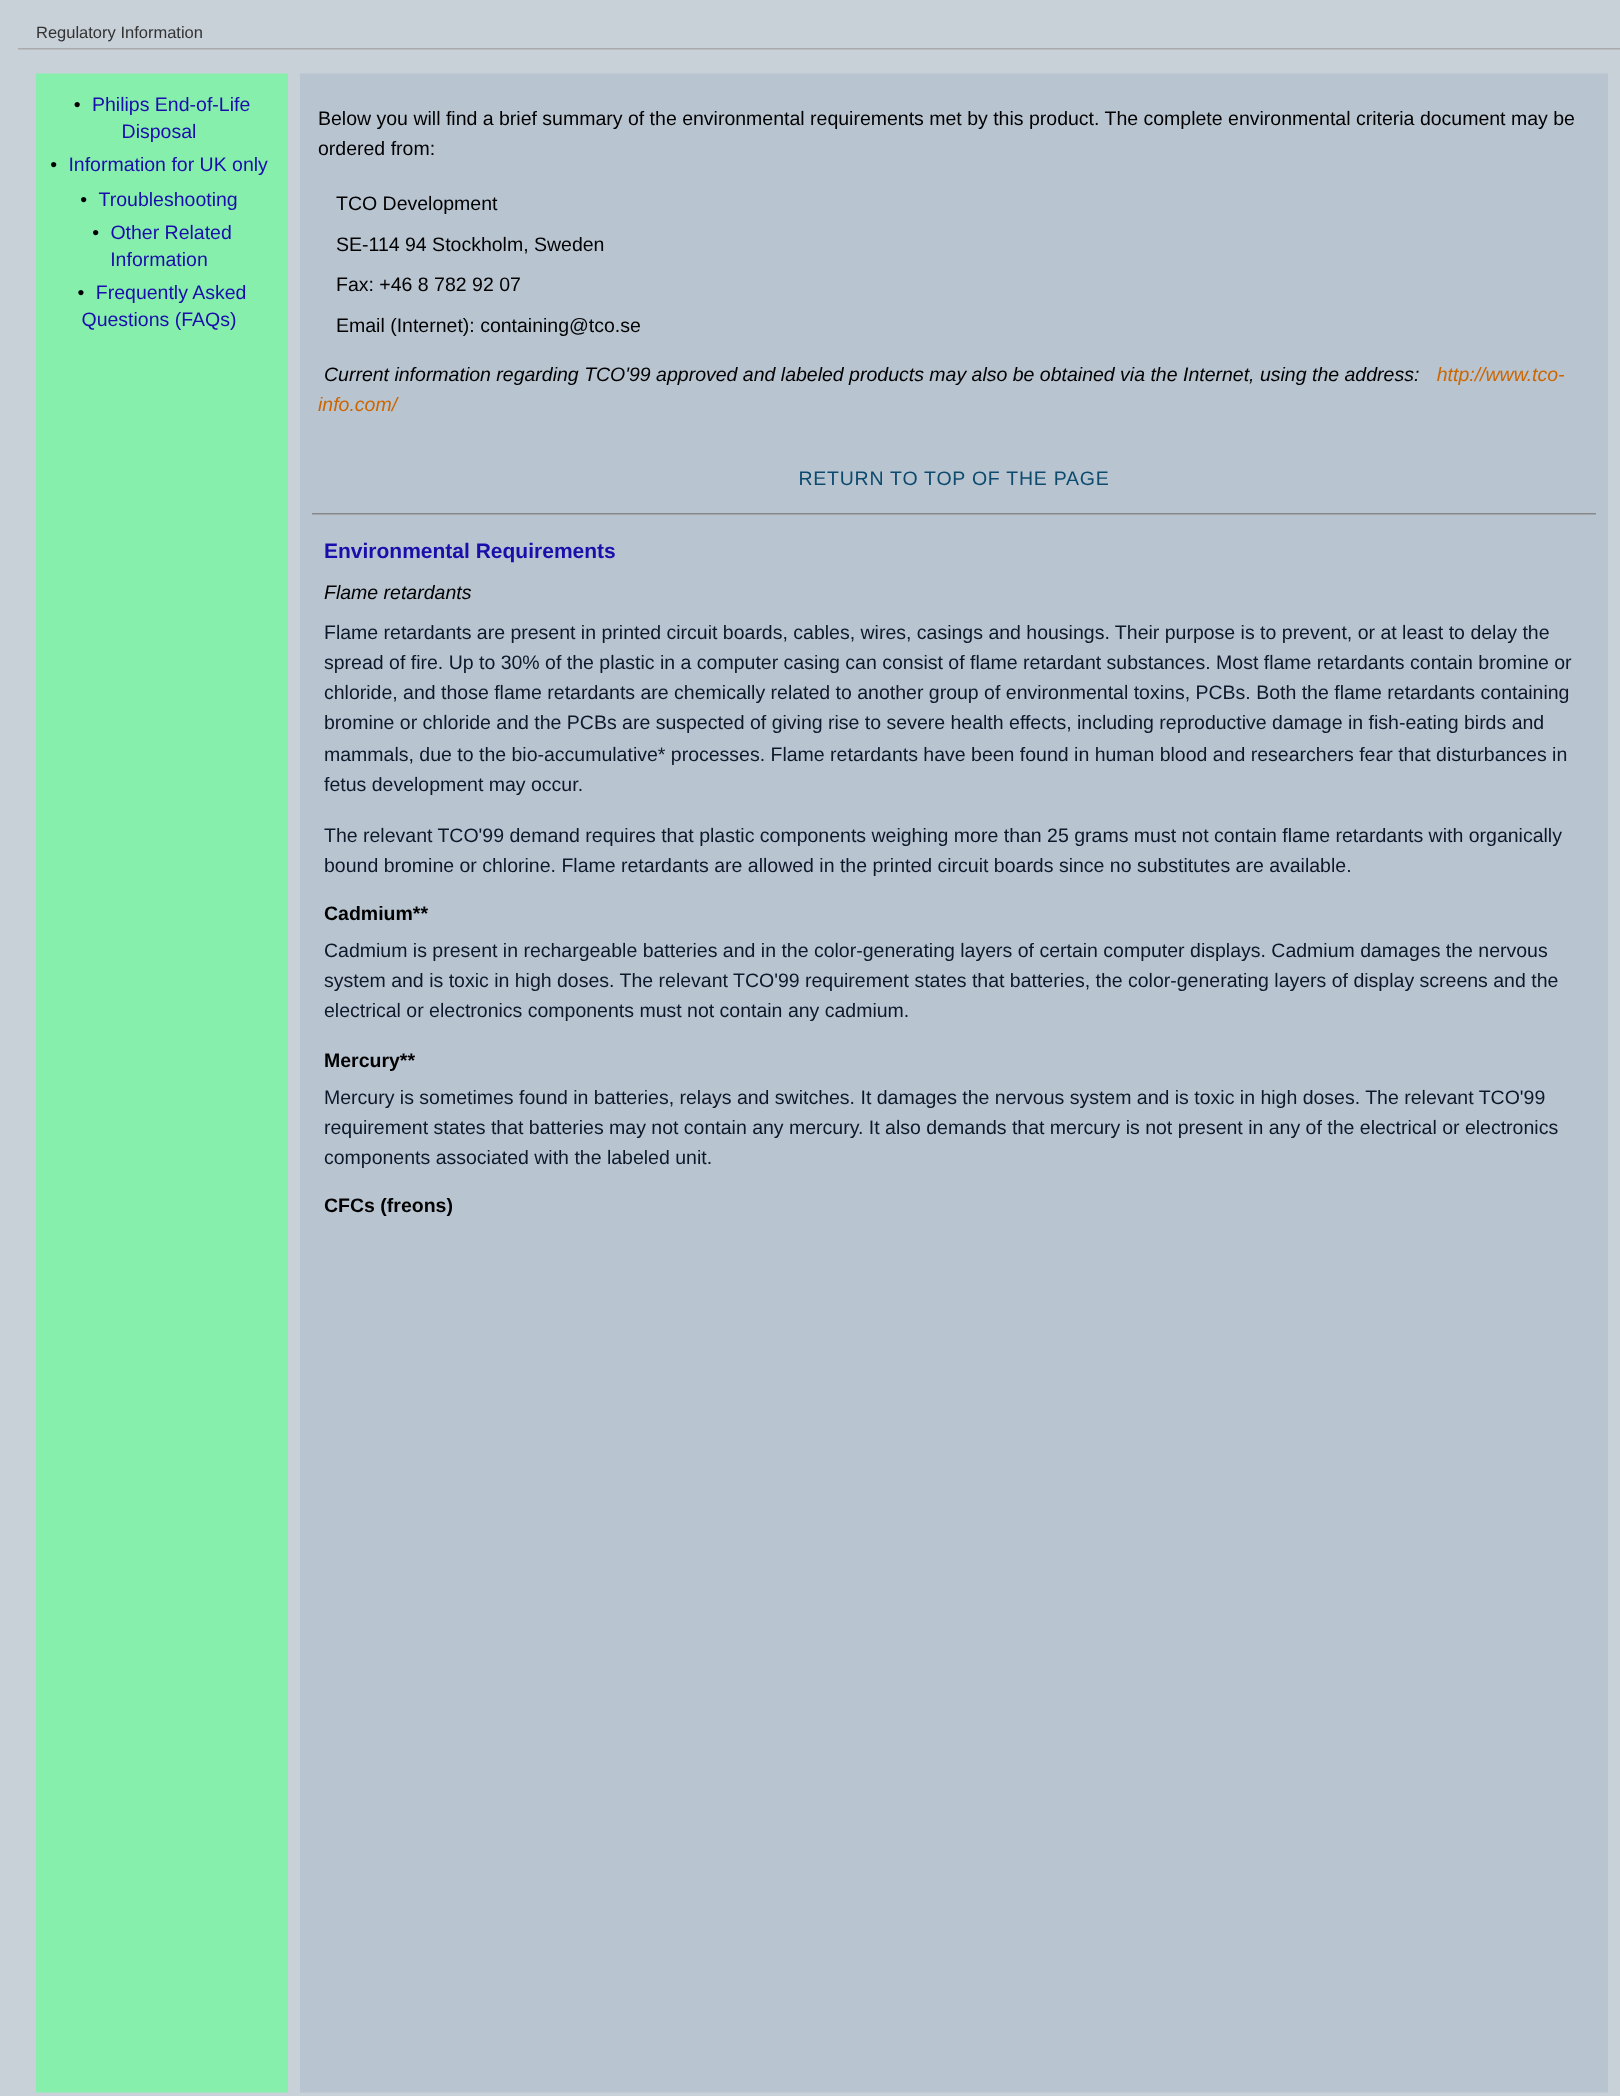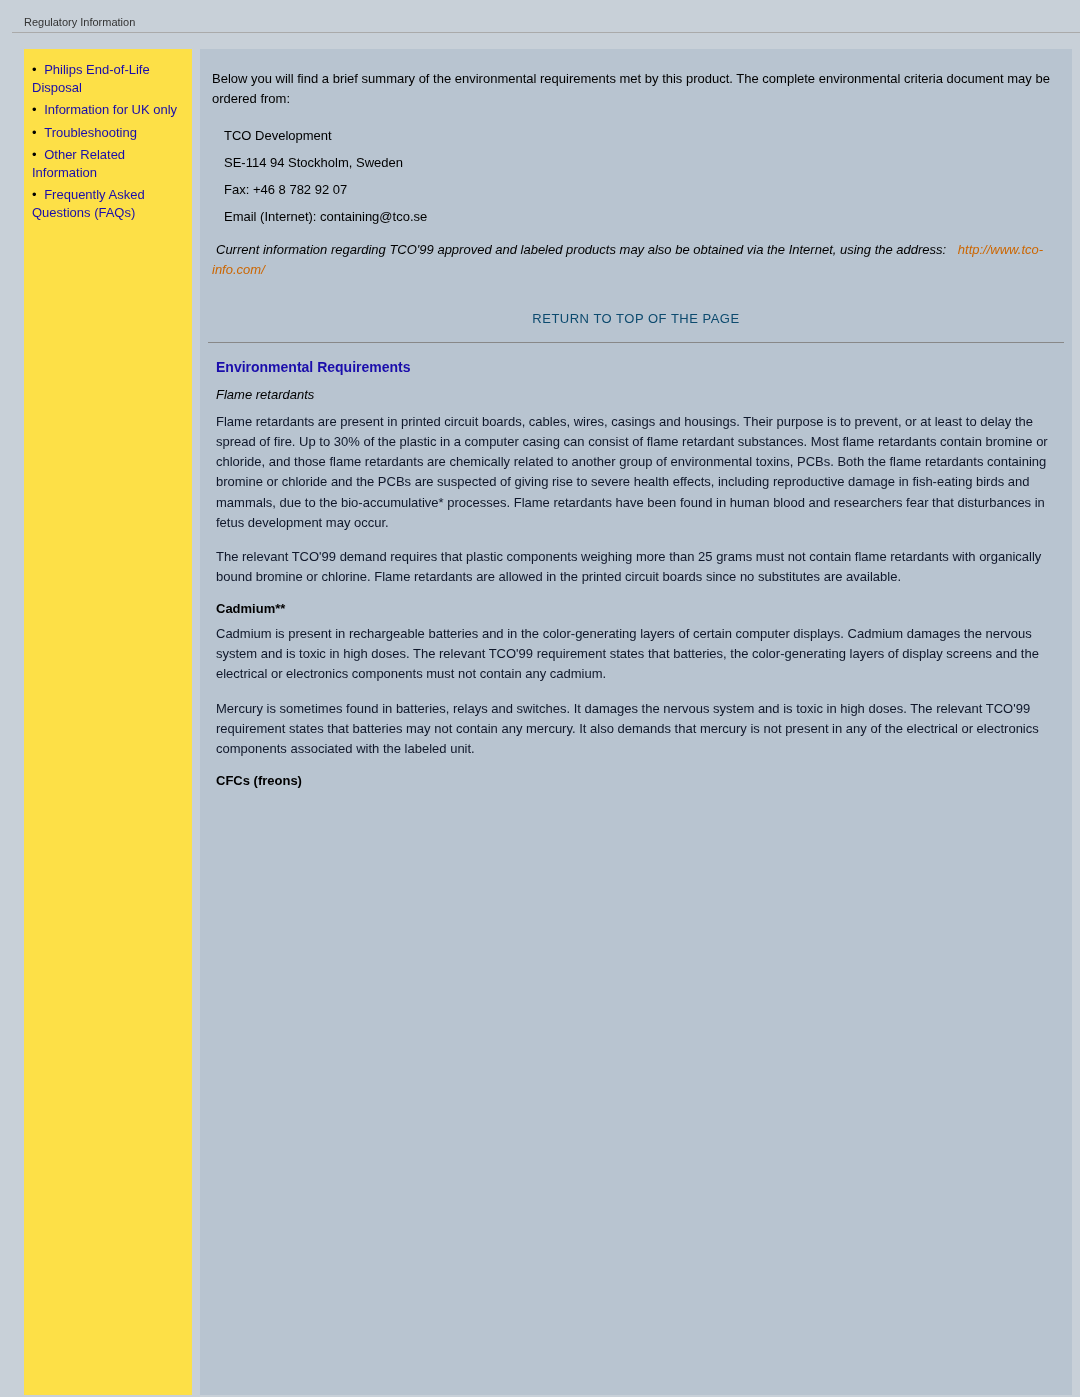--- a/index.html
+++ b/index.html
@@ -20,22 +20,23 @@
     }
     .main-layout {
       display: flex;
       padding: 8px;
       gap: 0;
       min-height: 1370px;
     }
     .sidebar {
       width: 168px;
       min-width: 168px;
-      background: #fde047;
+      background: #86efac;
       padding: 8px 4px;
+      text-align: center;
     }
     .sidebar ul {
       list-style: none;
       padding: 0;
       margin: 0;
     }
     .sidebar ul li {
       margin-bottom: 2px;
       padding-left: 0;
     }
@@ -190,20 +191,21 @@
       <p class="subsection-italic">Flame retardants</p>
 
       <p class="body-text">Flame retardants are present in printed circuit boards, cables, wires, casings and housings. Their purpose is to prevent, or at least to delay the spread of fire. Up to 30% of the plastic in a computer casing can consist of flame retardant substances. Most flame retardants contain bromine or chloride, and those flame retardants are chemically related to another group of environmental toxins, PCBs. Both the flame retardants containing bromine or chloride and the PCBs are suspected of giving rise to severe health effects, including reproductive damage in fish-eating birds and mammals, due to the bio-accumulative* processes. Flame retardants have been found in human blood and researchers fear that disturbances in fetus development may occur.</p>
 
       <p class="body-text">The relevant TCO'99 demand requires that plastic components weighing more than 25 grams must not contain flame retardants with organically bound bromine or chlorine. Flame retardants are allowed in the printed circuit boards since no substitutes are available.</p>
 
       <p class="bold-heading">Cadmium**</p>
 
       <p class="body-text">Cadmium is present in rechargeable batteries and in the color-generating layers of certain computer displays. Cadmium damages the nervous system and is toxic in high doses. The relevant TCO'99 requirement states that batteries, the color-generating layers of display screens and the electrical or electronics components must not contain any cadmium.</p>
 
+      <p class="bold-heading">Mercury**</p>
 
       <p class="body-text">Mercury is sometimes found in batteries, relays and switches. It damages the nervous system and is toxic in high doses. The relevant TCO'99 requirement states that batteries may not contain any mercury. It also demands that mercury is not present in any of the electrical or electronics components associated with the labeled unit.</p>
 
       <p class="bold-heading">CFCs (freons)</p>
     </div>
 
   </div>
 </div>
 
 <div class="status-bar">

